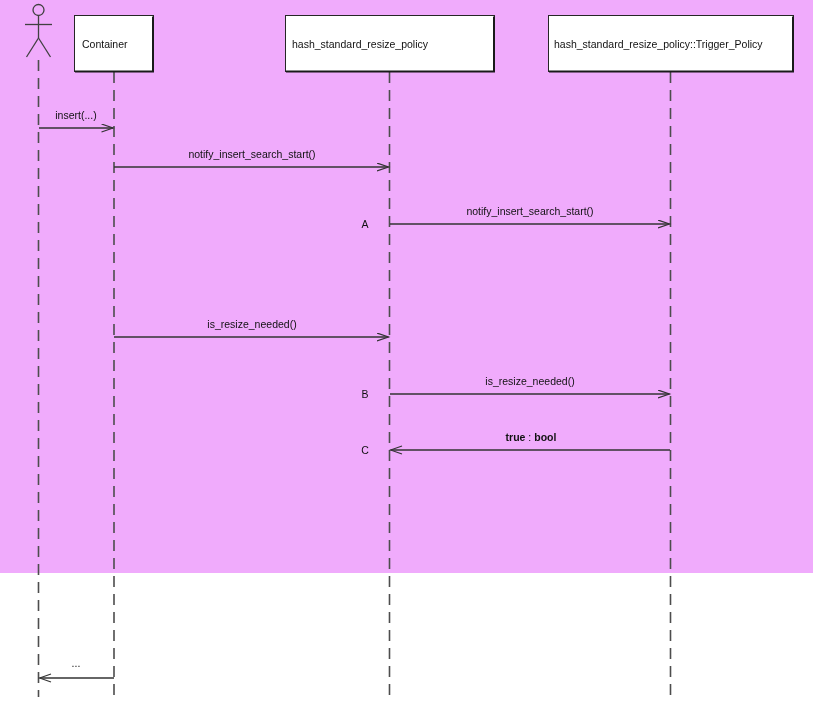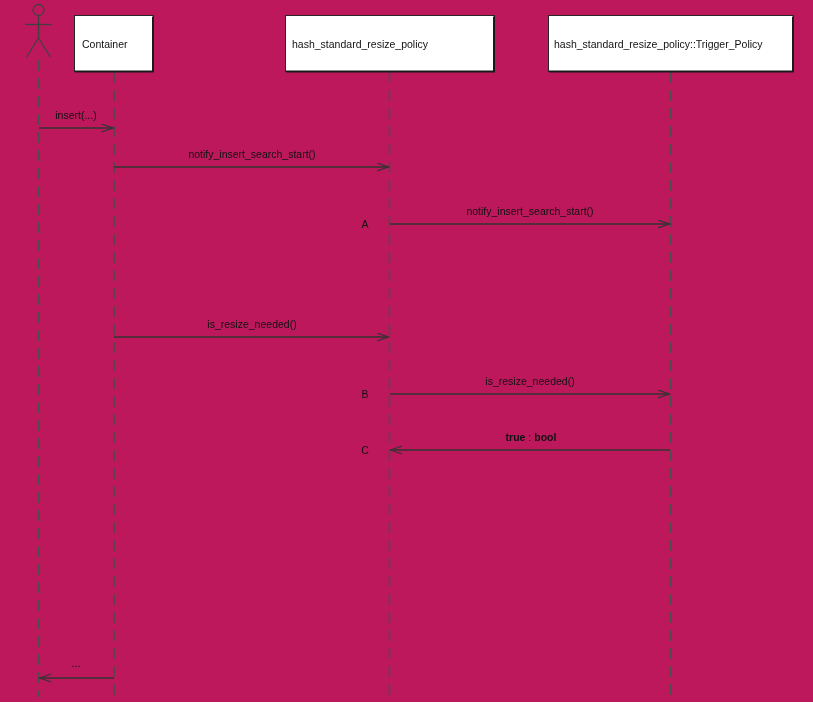--- a/index.html
+++ b/index.html
@@ -7,22 +7,22 @@
     padding: 0;
     background: #ffffff;
     width: 813px;
     height: 715px;
     overflow: hidden;
     font-family: "Liberation Sans", sans-serif;
   }
   #stage {
     position: relative;
     width: 813px;
-    height: 702px;
-    background: #be185d;
+    height: 573px;
+    background: #f0abfc;
   }
   svg text {
     font-family: "Liberation Sans", sans-serif;
     font-size: 10.5px;
     fill: #111111;
   }
   svg .participant-label {
     font-size: 10.5px;
   }
   svg .msg-label {

